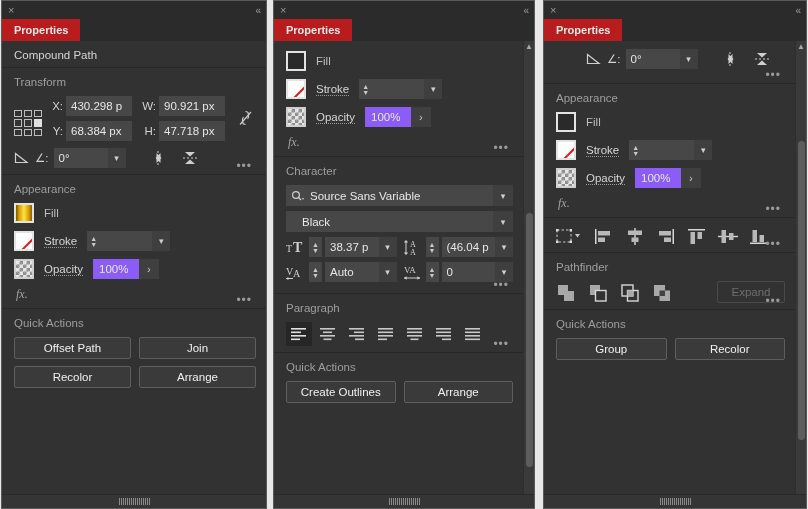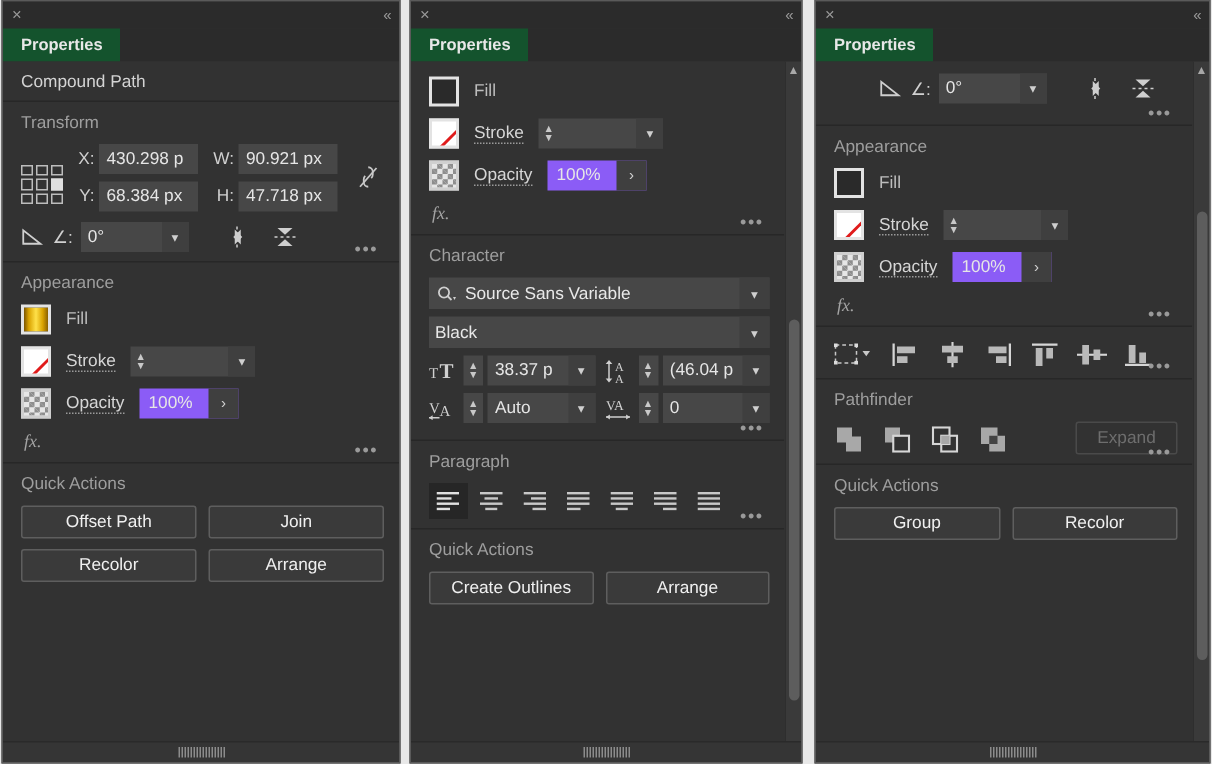--- a/index.html
+++ b/index.html
@@ -31,21 +31,21 @@
   }
   .tb-close { color: #9a9a9a; font-size: 11px; line-height: 1; cursor: pointer; }
   .tb-collapse { color: #9a9a9a; font-size: 10px; letter-spacing: -1px; cursor: pointer; }
 
   
   .tabstrip {
     height: 22px; background: #2b2b2b;
     display: flex; align-items: stretch; flex: 0 0 auto;
   }
   .tab {
-    background: #14532d; color: #e8e8e8;
+    background: #b91c1c; color: #e8e8e8;
     font-size: 11px; font-weight: bold;
     display: flex; align-items: center;
     padding: 0 12px; cursor: pointer;
   }
 
   
   .panel-body {
     flex: 1 1 auto; position: relative; display: flex;
     overflow: hidden; background: #323232;
   }
@@ -139,21 +139,21 @@
   .opacity-field .gt { width:20px; background:#3f3f3f; color:#d0d0d0; font-size:10px; display:flex; align-items:center; justify-content:center;}
   .fx { color:#a3a3a3; font-style:italic; font-family:"Liberation Serif", serif; font-size:12px; padding-left:2px; cursor:pointer;}
 
   
   .char-row { display:flex; align-items:stretch; margin-bottom:5px;justify-content:flex-end; }
   .font-combo { flex:1 1 auto; display:flex; align-items:stretch; background:#474747; height:21px; cursor:pointer;}
   .font-combo .mag { width:24px; display:flex; align-items:center; justify-content:center; color:#cfcfcf; font-size:11px;}
   .font-combo .nm { flex:1 1 auto; display:flex; align-items:center; color:#e8e8e8; font-size:11.5px;}
   .font-combo .arrow { width:20px; background:#3f3f3f; display:flex; align-items:center; justify-content:center; color:#cfcfcf; font-size:9px;}
   .style-combo { flex:1 1 auto; display:flex; align-items:stretch; background:#474747; height:21px; cursor:pointer;}
-  .style-combo .nm { flex:1 1 auto; display:flex; align-items:center; color:#e8e8e8; font-size:11.5px; padding-left:4px;}
+  .style-combo .nm { flex:1 1 auto; display:flex; align-items:center; color:#e8e8e8; font-size:11.5px; padding-left:16px;}
   .style-combo .arrow { width:20px; background:#3f3f3f; display:flex; align-items:center; justify-content:center; color:#cfcfcf; font-size:9px;}
   .metrics { display:flex; gap:6px; margin-bottom:5px; }
   .metric { display:flex; align-items:stretch; gap:3px; flex:1 1 0; }
   .metric .mico { width:20px; display:flex; align-items:center; justify-content:center; flex:0 0 auto;}
   .metric .combo { flex:1 1 auto; min-width:0; }
   .metric .combo .val { flex:1 1 auto; min-width:0; }
 
   
   .para-btns { display:flex; gap:3px; }
   .pbtn { width:26px; height:24px; display:flex; align-items:center; justify-content:center; cursor:pointer; }

